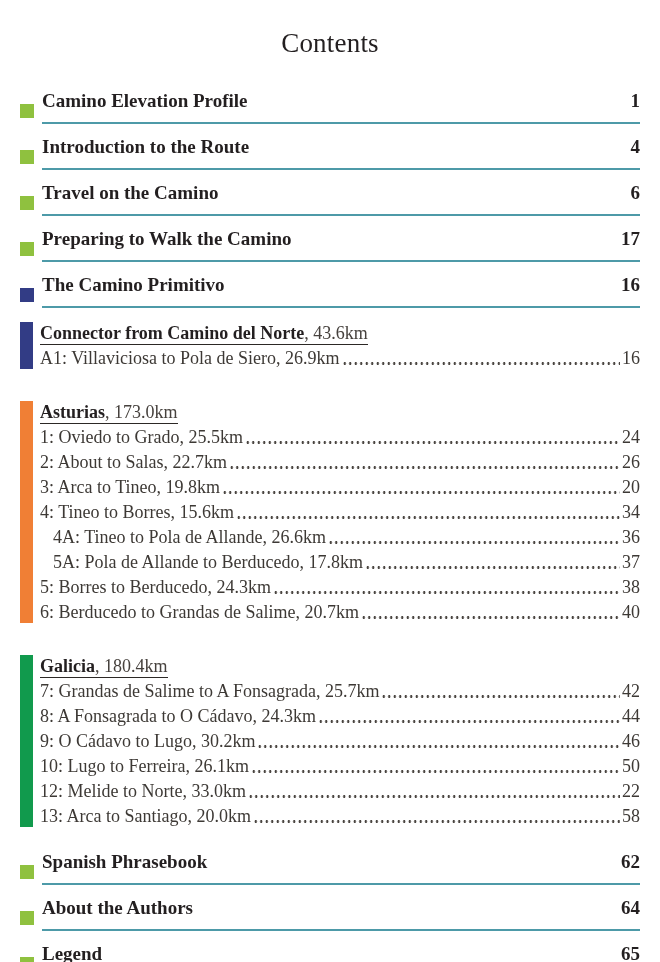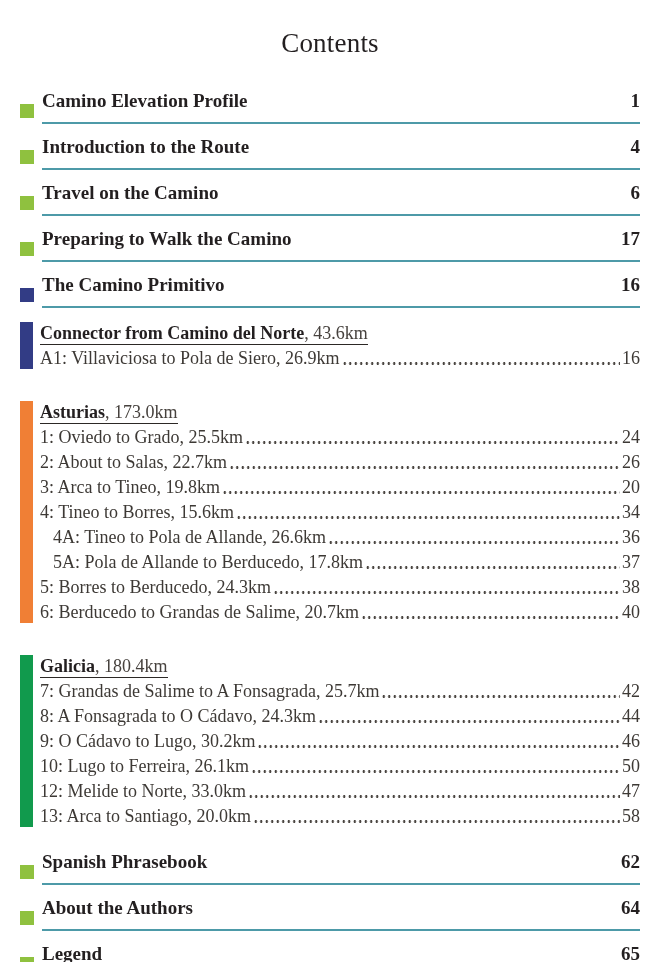--- a/index.html
+++ b/index.html
@@ -193,21 +193,21 @@
         <span class="item-page">46</span>
       </div>
       <div class="section-item">
         <span class="item-label">10: Lugo to Ferreira, 26.1km</span>
         <span class="item-dots"></span>
         <span class="item-page">50</span>
       </div>
       <div class="section-item">
         <span class="item-label">12: Melide to Norte, 33.0km</span>
         <span class="item-dots"></span>
-        <span class="item-page">47</span>
+        <span class="item-page">22</span>
       </div>
       <div class="section-item">
         <span class="item-label">13: Arca to Santiago, 20.0km</span>
         <span class="item-dots"></span>
         <span class="item-page">58</span>
       </div>
     </div>
   </div>
 
   <div class="toc-list-bottom">

